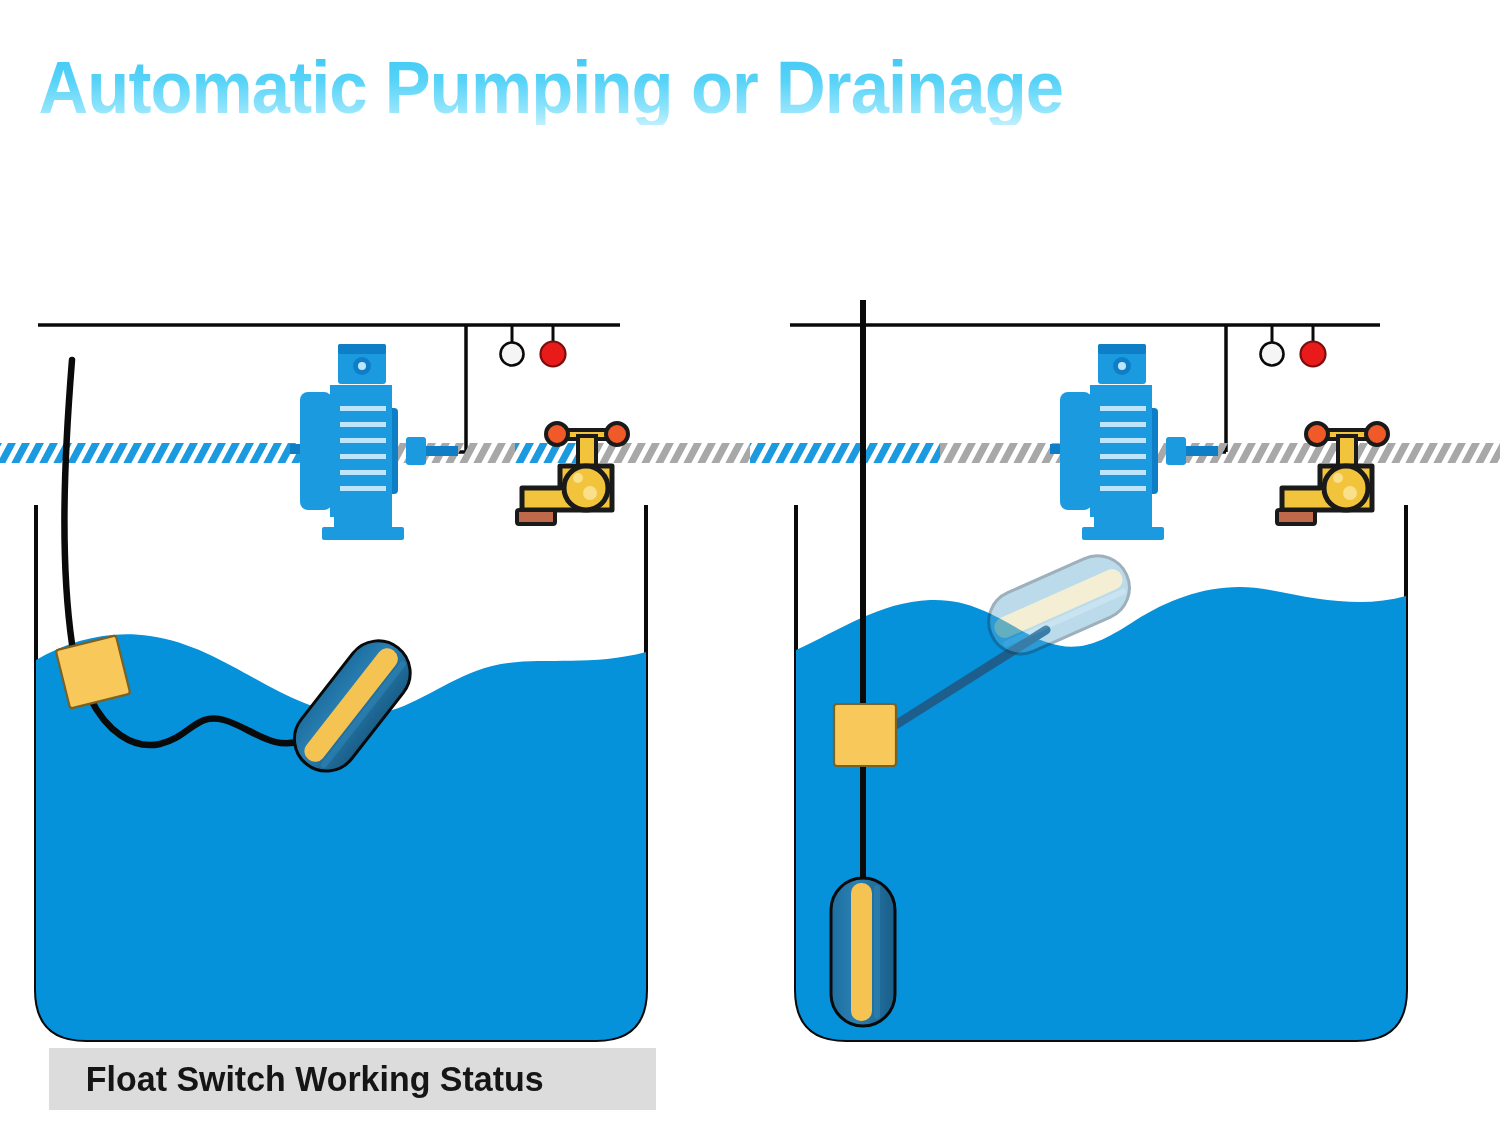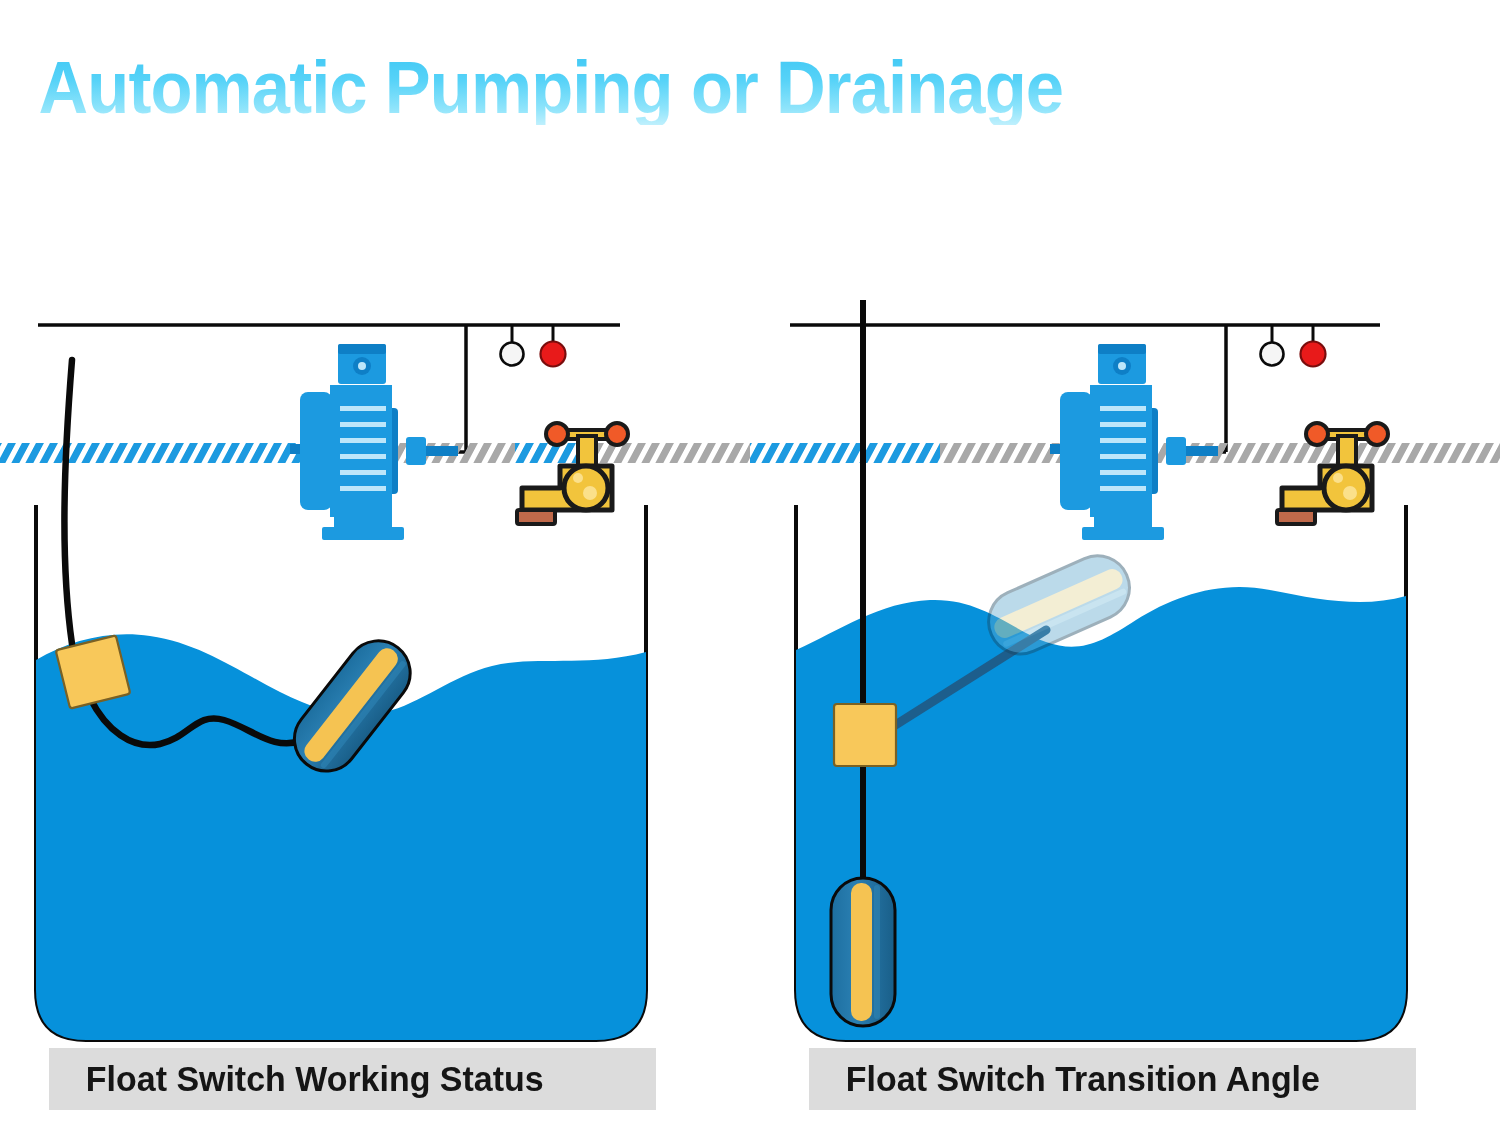--- a/index.html
+++ b/index.html
@@ -322,17 +322,14 @@
         <rect x="101" y="583" width="21" height="138" rx="10" fill="#F5C352"></rect>
         <rect x="124" y="585" width="6" height="134" rx="3" fill="#2F86B8" opacity="0.55"></rect>
       </g>
     </svg>
   </div>
 
   <div class="caption-band" id="caption-left">
     <span class="caption-text">Float Switch Working Status</span>
   </div>
 
-  <div class="caption-band" id="caption-right">
-    <span class="caption-text">Float Switch Transition Angle</span>
-  </div>
 
 </div>
 
 </body></html>

